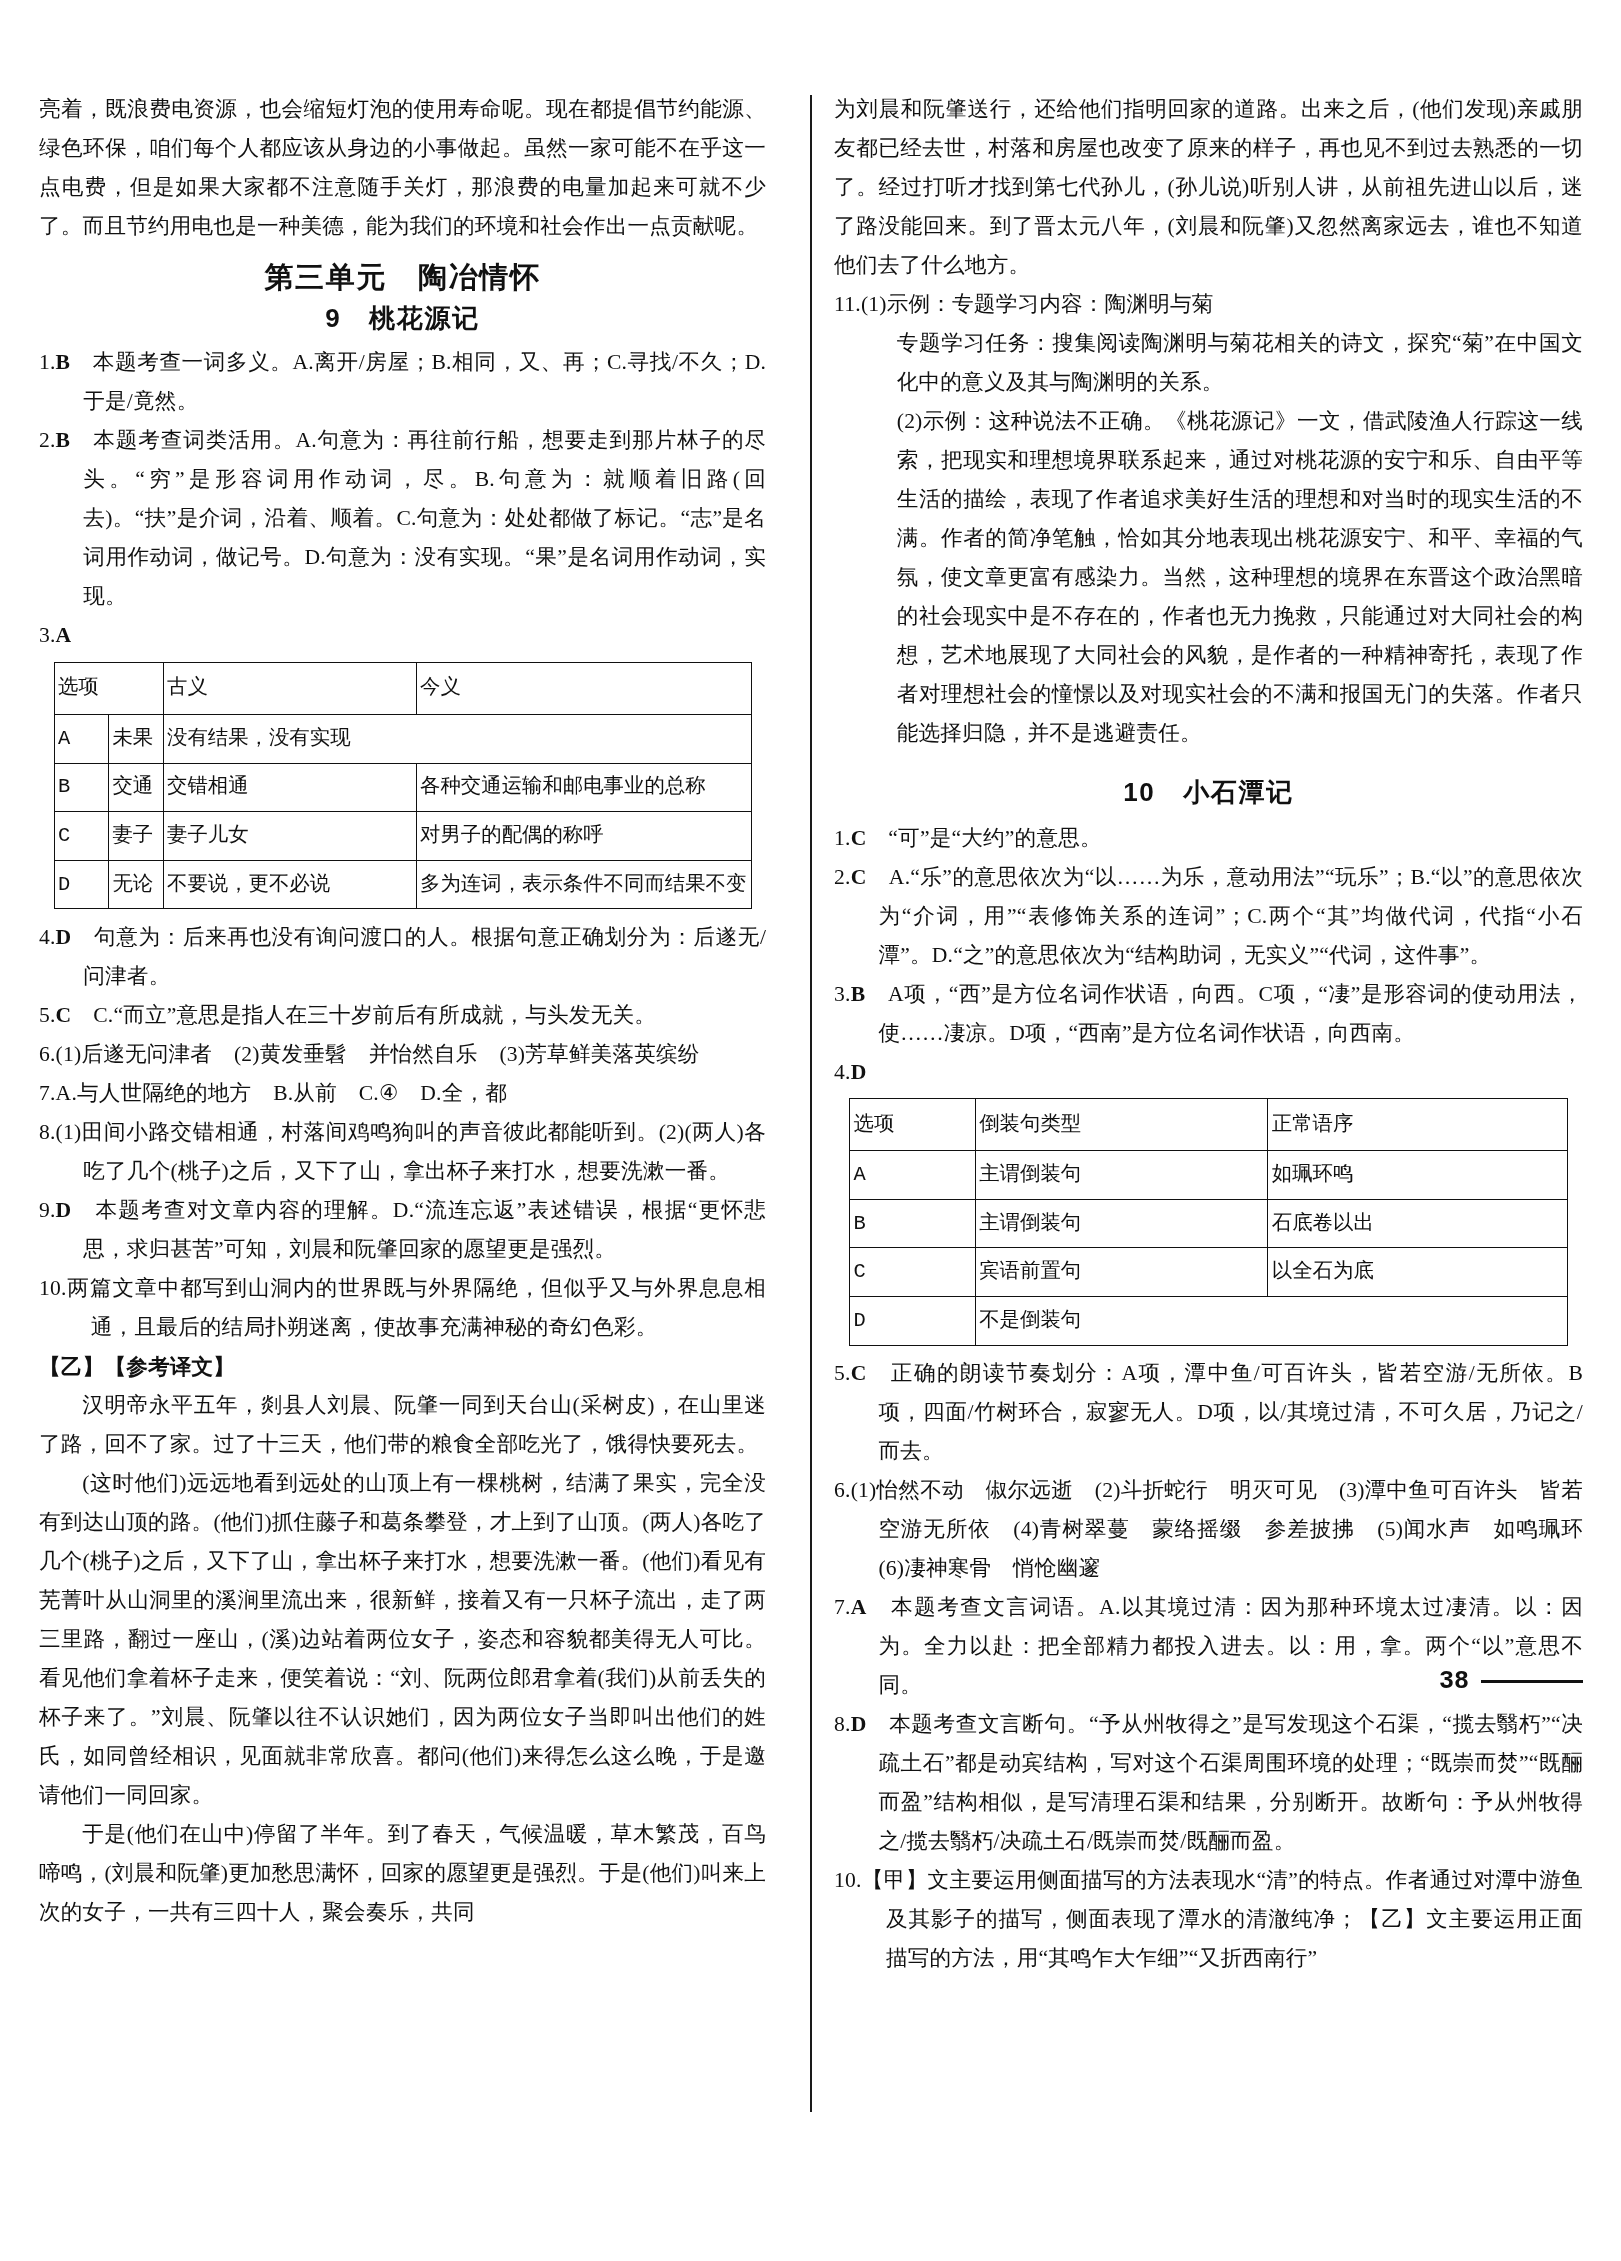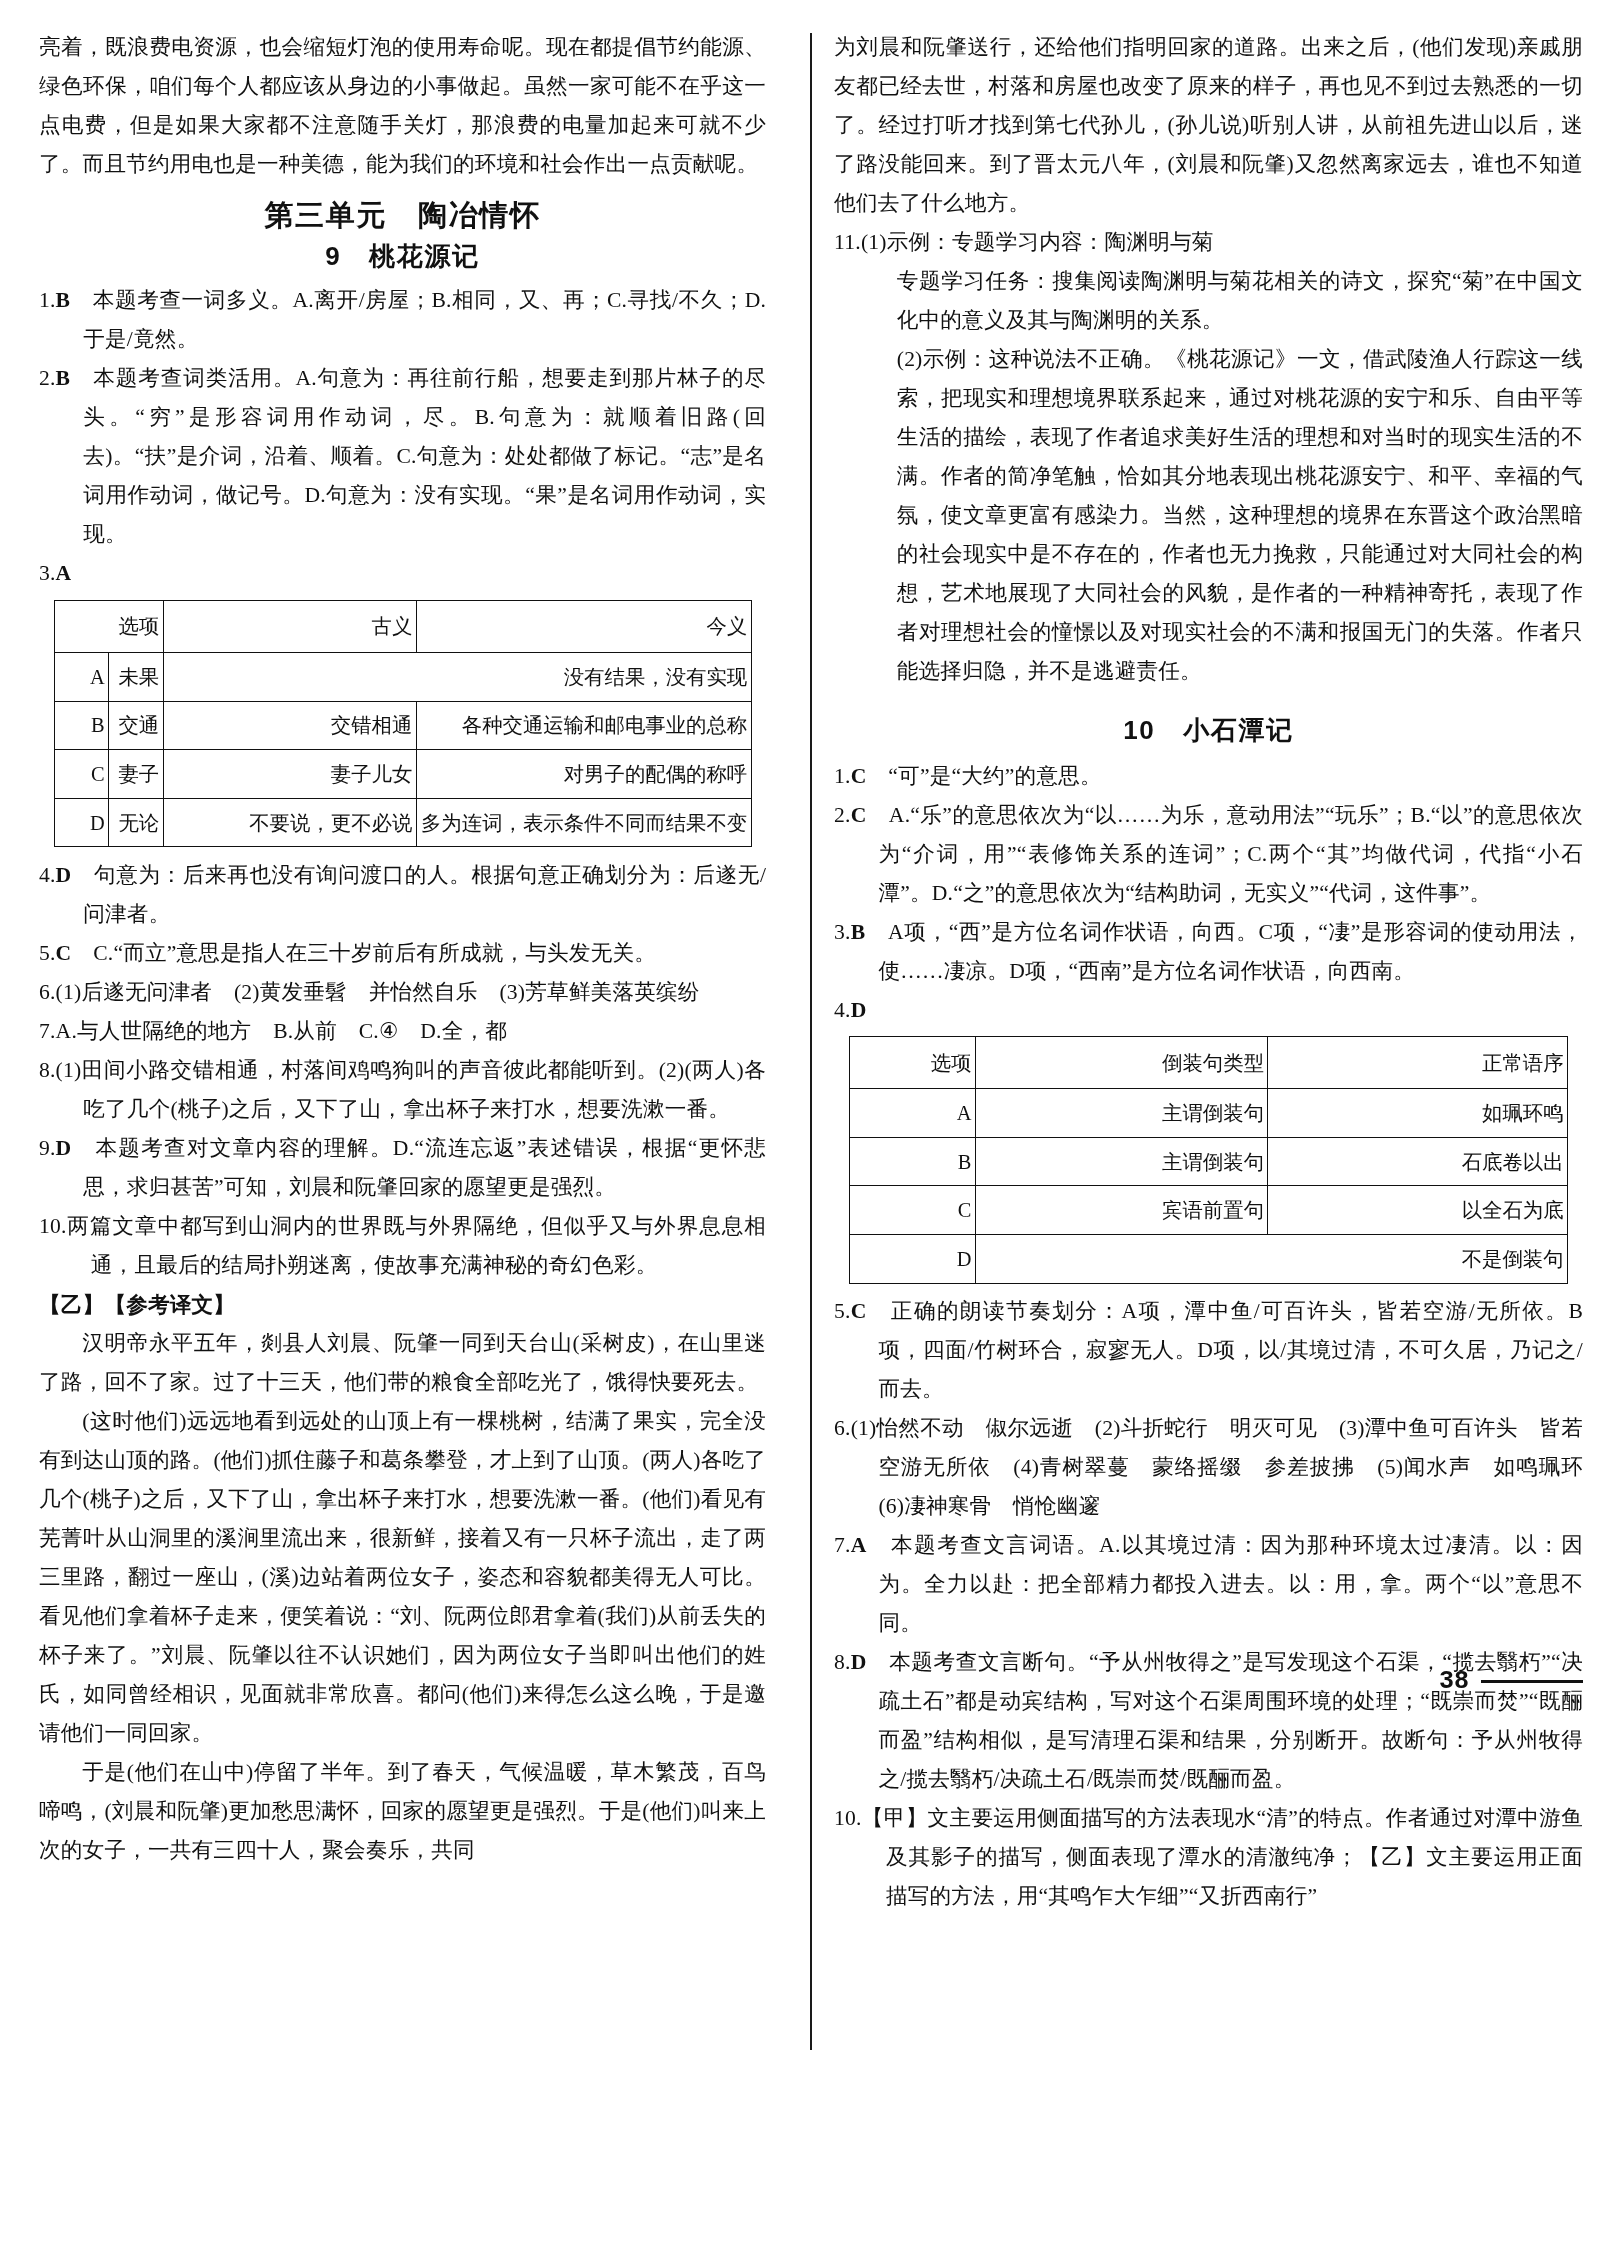--- a/index.html
+++ b/index.html
@@ -13,21 +13,21 @@
     font-family: "Liberation Serif", "DejaVu Serif", serif;
     color: #111;
     position: relative;
     overflow: hidden;
   }
   .page {
     width: 1622px;
     height: 1725px;
     position: relative;
     box-sizing: border-box;
-    padding: 28px 39px 34px 39px;
+    padding: 90px 39px 34px 39px;
   }
   .columns {
     display: flex;
     height: 2098px;
     box-sizing: border-box;
   }
   .col {
     width: 765px;
     box-sizing: border-box;
     position: relative;
@@ -97,24 +97,25 @@
   
   table.gt {
     border-collapse: collapse;
     width: 96%;
     margin: 6.8px auto 8.5px auto;
     font-size: 20.4px;
     table-layout: fixed;
   }
   table.gt th, table.gt td {
     border: 1.4px solid #111;
-    text-align: right;
+    text-align: left;
     padding: 6.8px 3.4px;
     line-height: 34px;
     font-weight: normal;
+    font-family: Liberation Mono, monospace;
   }
   table.gt th {
     padding: 8.5px 3.4px;
   }
   table.gt .c-opt { width: 16%; }
   table.gt .c-mid { width: 36%; }
   table.gt .c-last { width: 48%; }
   table.gt2 .c-opt { width: 17%; }
   table.gt2 .c-mid { width: 41%; }
   table.gt2 .c-last { width: 42%; }

